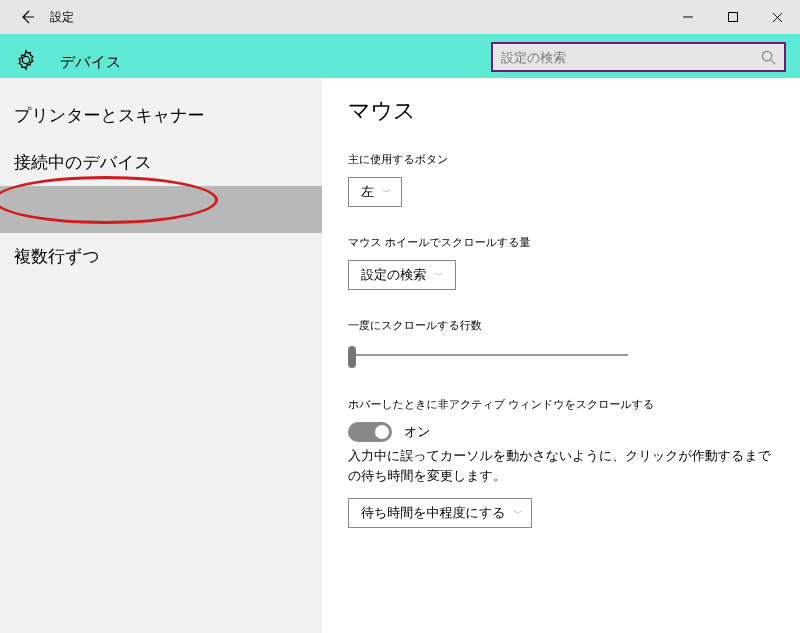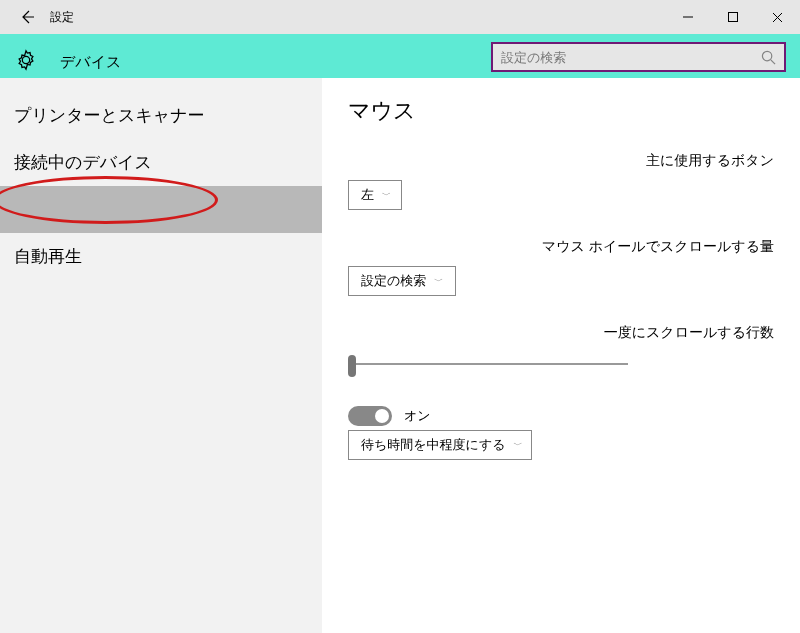--- a/index.html
+++ b/index.html
@@ -82,23 +82,22 @@
     flex:1;
     padding: 18px 26px 0 26px;
     overflow: hidden;
   }
   h1.section {
     font-size: 22px; font-weight: 400;
     margin-bottom: 26px;
   }
   h1.section.mt { margin-top: 42px; }
   .field-label {
-    font-size: 14px;
+    font-size: 11px;
     margin-bottom: 10px;
-    text-align: right;
   }
   .combo {
     display:inline-flex; align-items:center;
     border: 1.5px solid #888;
     height: 30px;
     padding: 0 8px 0 12px;
     font-size: 13px;
     margin-bottom: 28px;
     background:#fff;
     gap: 8px;
@@ -193,21 +192,21 @@
     <div class="nav-item">
       <span>プリンターとスキャナー</span>
     </div>
     <div class="nav-item">
       <span>接続中のデバイス</span>
     </div>
     <div class="nav-item selected">
       <div class="anno-ellipse"></div>
     </div>
     <div class="nav-item">
-      <span>自動再生</span>
+      <span>複数行ずつ</span>
     </div>
   </div>
 
   <div class="content">
 
     <h1 class="section">マウス</h1>
 
     <div class="field-label">主に使用するボタン</div>
     <div class="combo narrow">
       <span>左</span>
@@ -219,28 +218,30 @@
       <span>設定の検索</span>
       <span class="chevron">﹀</span>
     </div>
 
     <div class="field-label">一度にスクロールする行数</div>
     <div class="slider">
       <div class="slider-track"></div>
       <div class="slider-thumb"></div>
     </div>
 
+    <div class="field-label">ホバーしたときに非アクティブ ウィンドウをスクロールする</div>
     <div class="toggle-row">
       <div class="toggle">
         <div class="toggle-knob"></div>
       </div>
       <span>オン</span>
     </div>
 
 
+    <div class="desc">入力中に誤ってカーソルを動かさないように、クリックが作動するまでの待ち時間を変更します。</div>
 
     <div class="combo wide">
       <span>待ち時間を中程度にする</span>
       <span class="chevron">﹀</span>
     </div>
 
   </div>
 </div>
 
 </body></html>

